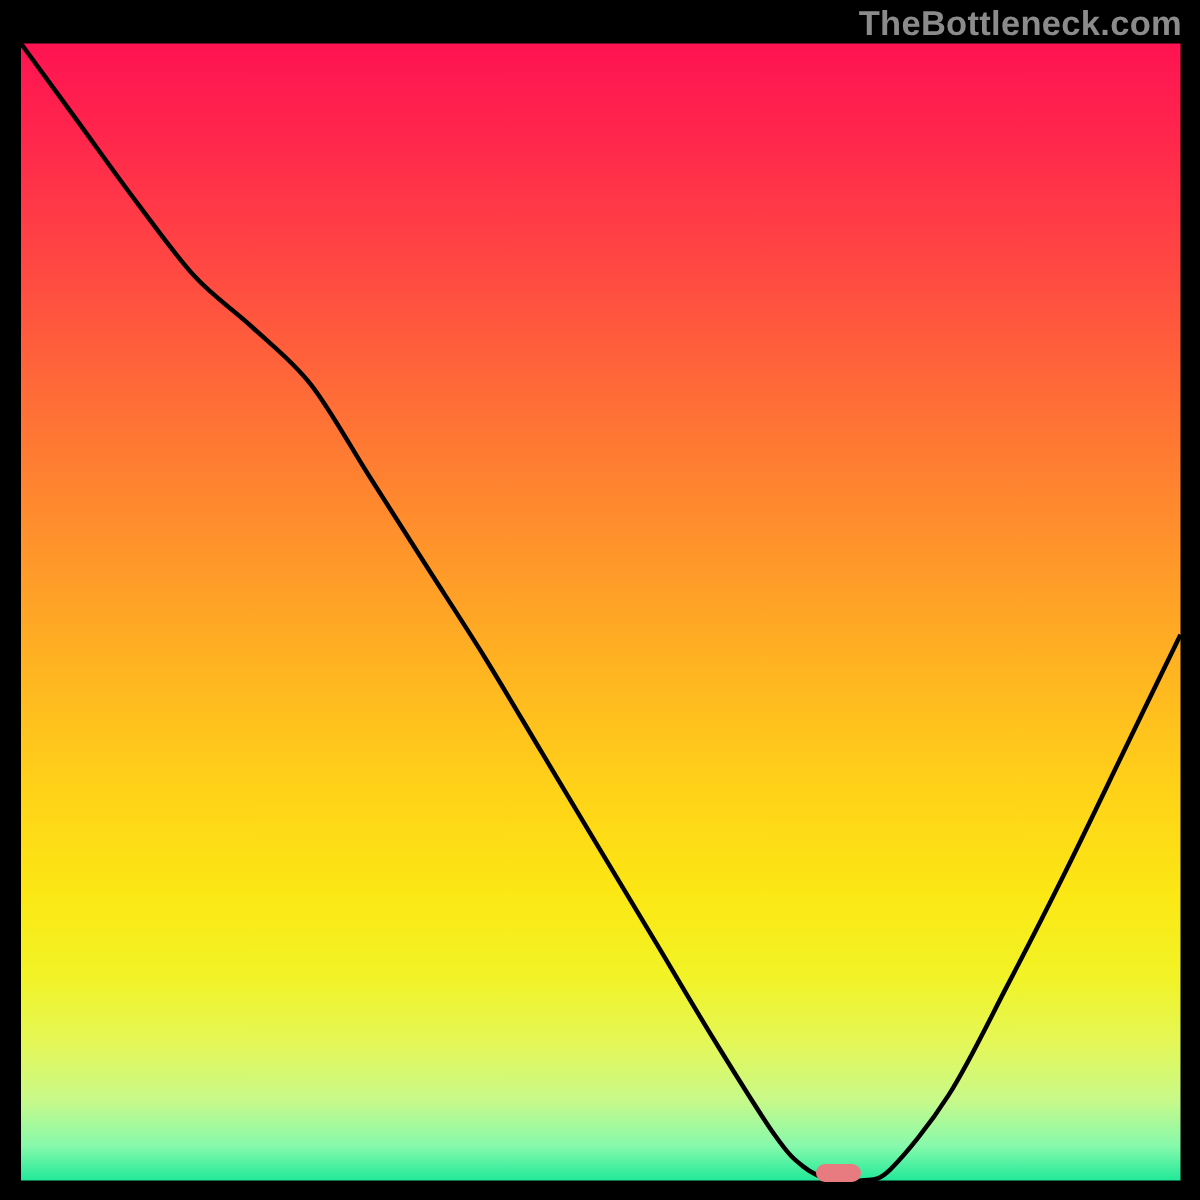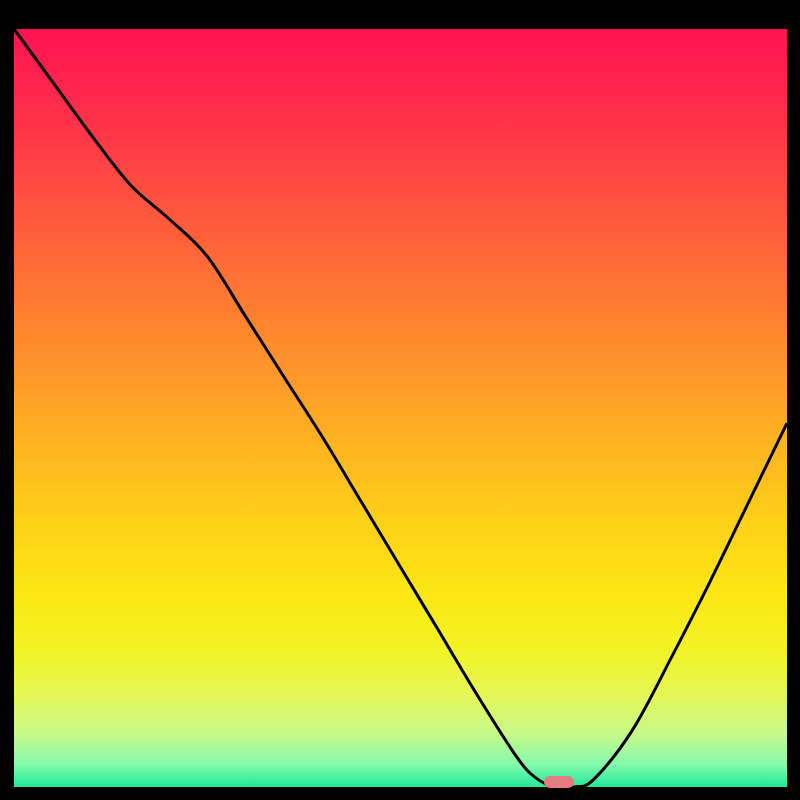--- a/index.html
+++ b/index.html
@@ -73,13 +73,14 @@
 
 <div class="frame">
   <div class="plot"></div>
 
   <svg class="curve" viewBox="0 0 773 758" preserveAspectRatio="none">
     <path id="curve-path" d="M 0.0 0.0 C 6.4 8.8, 25.8 35.4, 38.7 53.1 C 51.5 70.7, 64.4 89.1, 77.3 106.1 C 90.2 123.2, 103.1 141.5, 115.9 155.4 C 128.8 169.3, 141.7 177.5, 154.6 189.5 C 167.5 201.5, 180.4 211.0, 193.3 227.4 C 206.1 243.8, 219.0 267.8, 231.9 288.0 C 244.8 308.3, 257.7 328.5, 270.5 348.7 C 283.4 368.9, 296.3 388.5, 309.2 409.3 C 322.1 430.2, 335.0 452.3, 347.9 473.8 C 360.7 495.2, 373.6 516.7, 386.5 538.2 C 399.4 559.7, 412.3 581.1, 425.2 602.6 C 438.0 624.1, 450.9 646.2, 463.8 667.0 C 476.7 687.9, 492.8 714.0, 502.5 727.7 C 512.1 741.3, 515.3 743.9, 521.8 748.9 C 528.2 754.0, 534.7 756.5, 541.1 758.0 C 547.5 759.5, 554.0 759.3, 560.4 758.0 C 566.9 756.7, 570.1 759.9, 579.8 750.4 C 589.4 740.9, 605.5 721.4, 618.4 701.1 C 631.3 680.9, 644.2 653.8, 657.0 629.1 C 669.9 604.5, 682.8 579.2, 695.7 553.3 C 708.6 527.4, 721.5 500.3, 734.3 473.8 C 747.2 447.2, 766.6 407.4, 773.0 394.2" fill="none" stroke="#000000" stroke-width="3"></path>
   </svg>
 
   <div class="marker" id="marker" style="left: 543.965px; top: 776.452px; width: 30px; height: 12px; background: rgb(231, 123, 127);"></div>
 
+  <div class="watermark">TheBottleneck.com</div>
 </div>
 
 </body></html>

